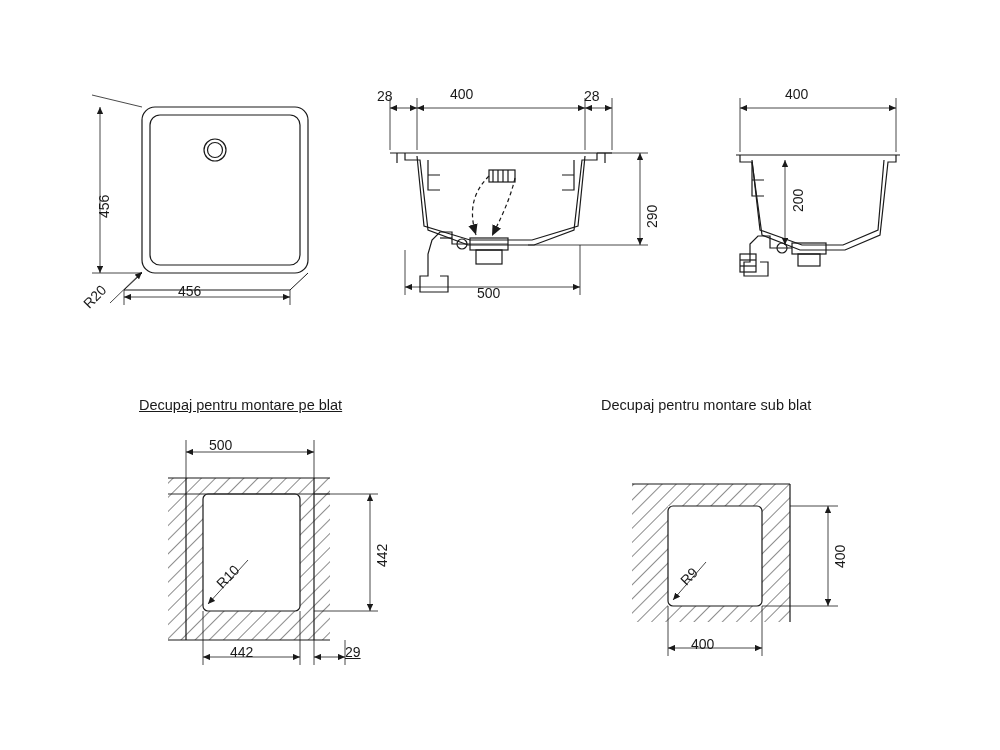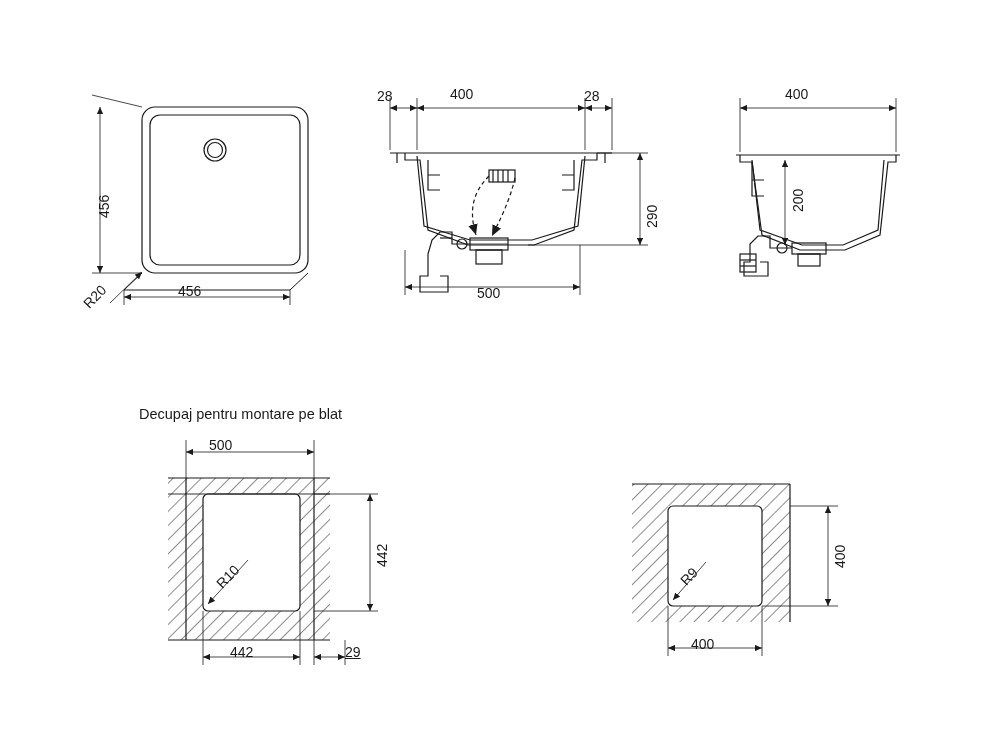--- a/index.html
+++ b/index.html
@@ -208,21 +208,22 @@
 
 <div class="dim-label" style="left:377px;top:88px;">28</div>
 <div class="dim-label" style="left:450px;top:86px;">400</div>
 <div class="dim-label" style="left:584px;top:88px;">28</div>
 <div class="dim-label rot90" style="left:644px;top:228px;">290</div>
 <div class="dim-label" style="left:477px;top:285px;">500</div>
 
 <div class="dim-label" style="left:785px;top:86px;">400</div>
 <div class="dim-label rot90" style="left:790px;top:212px;">200</div>
 
-<div class="caption" style="left:139px;top:406px;">Decupaj pentru montare pe blat</div>
+<div class="caption" style="left:139px;top:397px;text-decoration:underline;">Decupaj pentru montare pe blat</div>
+<div class="caption" style="left:601px;top:397px;">Decupaj pentru montare sub blat</div>
 
 <div class="dim-label" style="left:209px;top:437px;">500</div>
 <div class="dim-label rot90" style="left:374px;top:567px;">442</div>
 <div class="dim-label" style="left:230px;top:644px;">442</div>
 <div class="dim-label" style="left:345px;top:644px;text-decoration:underline;">29</div>
 <div class="dim-label rot45" style="left:213px;top:580px;">R10</div>
 
 <div class="dim-label rot90" style="left:832px;top:568px;">400</div>
 <div class="dim-label" style="left:691px;top:636px;">400</div>
 <div class="dim-label rot45" style="left:677px;top:577px;">R9</div>

